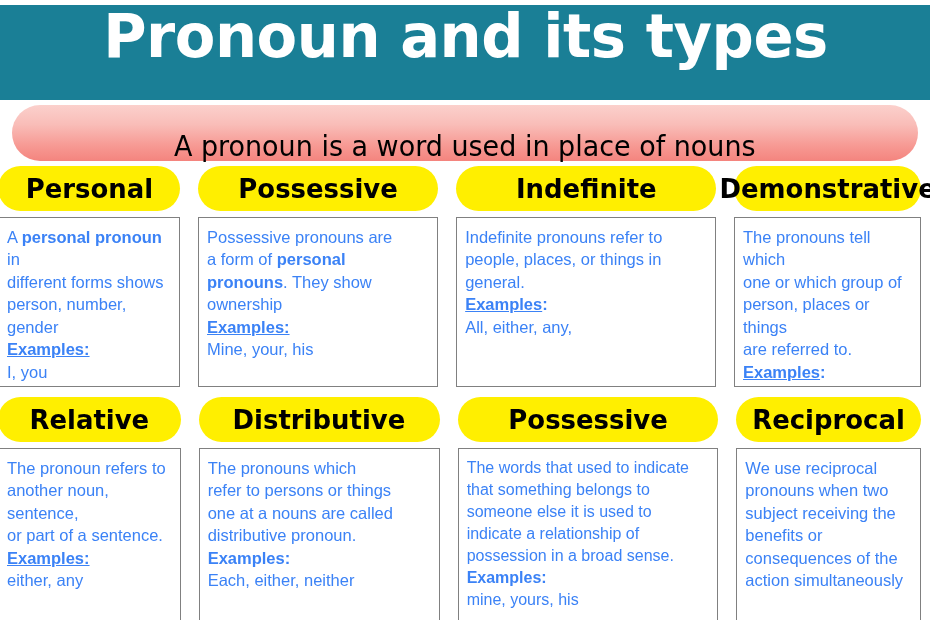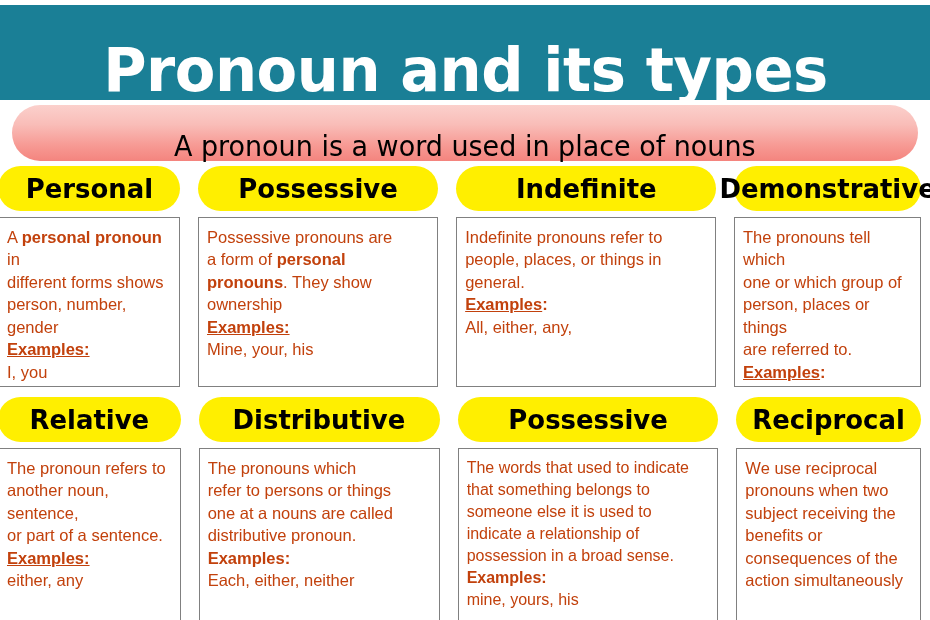--- a/index.html
+++ b/index.html
@@ -17,21 +17,21 @@
 
   
   .title-bar {
     position: absolute;
     left: 0;
     top: 5px;
     width: 930px;
     height: 95px;
     background: #1a7f96;
     display: flex;
-    align-items: flex-end;
+    align-items: flex-start;
     justify-content: center;
     box-sizing: border-box;
   }
   .title-text {
     color: #ffffff;
     font-family: "DejaVu Sans", sans-serif;
     font-weight: bold;
     font-size: 61px;
     line-height: 1;
     letter-spacing: -0.5px;
@@ -111,21 +111,21 @@
     background: #ffffff;
     box-sizing: border-box;
     margin: 0 9px;
     padding: 8px 8px 6px 8px;
     overflow: hidden;
   }
   .row-1 .card { height: 170px; }
   .row-2 .card { height: 178px; }
 
   .card-body {
-    color: #c2410c;
+    color: #3b82f6;
     font-family: "Liberation Sans", sans-serif;
     font-size: 16.5px;
     line-height: 1.36;
     white-space: pre-wrap;
   }
   .card-body.small {
     font-size: 16px;
     line-height: 1.38;
   }
   .card-body b { font-weight: bold; }

